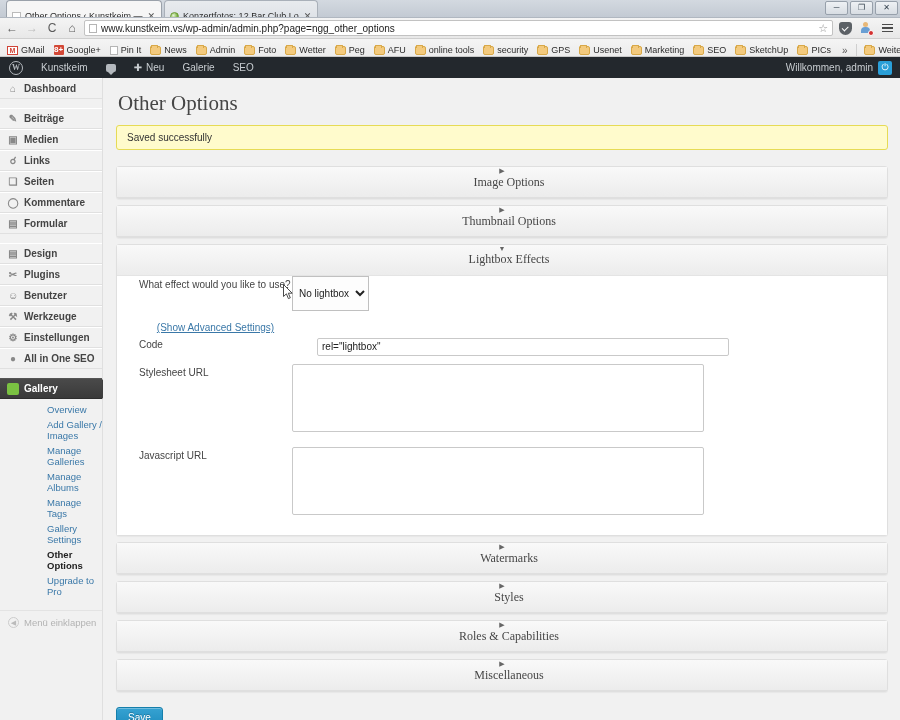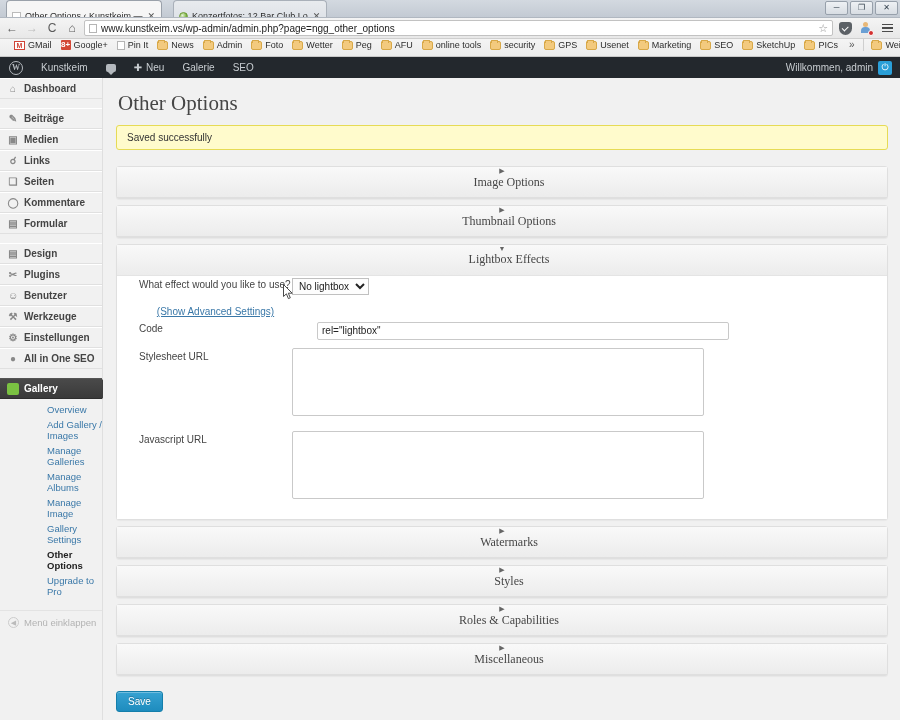--- a/index.html
+++ b/index.html
@@ -25,21 +25,21 @@
   .tab {
     height: 17px;
     display: flex; align-items: center;
     padding: 14px 6px 0 5px;
     font-size: 9px;
     color: #2b2b2b;
     border: 1px solid #a9b0b9;
     border-bottom: none;
     border-radius: 4px 4px 0 0;
     background: linear-gradient(#e8ebee, #dfe3e8);
-    margin-right: 11px;
+    margin-right: 2px;
     max-width: 165px;
     white-space: nowrap;
     overflow: hidden;
   }
   .tab.active {
     background: #f6f6f6;
     border-color: #9aa1aa;
   }
   .tab .favicon {
     width: 9px; height: 9px;
@@ -136,22 +136,22 @@
     width: 6px; height: 6px; border-radius: 50%;
     background: #d32f2f; border: 1px solid #fff;
   }
   .hamburger { display: flex; flex-direction: column; gap: 2px; }
   .hamburger span { display: block; width: 11px; height: 1.5px; background: #4c4c4c; }
 
   .bookmarks {
     height: 18px;
     background: linear-gradient(#f4f4f4, #ececec);
     border-bottom: 1px solid #c8c8c8;
-    display: flex; align-items: flex-start;
-    padding: 0 10px;
+    display: flex; align-items: flex-end;
+    padding: 0 3px;
     gap: 1px;
     font-size: 9px;
     color: #2d2d2d;
     overflow: hidden;
     white-space: nowrap;
   }
   .bm {
     display: flex; align-items: center;
     gap: 3px;
     padding: 1px 4px;
@@ -362,21 +362,21 @@
     color: #3a78a8; text-decoration: underline; font-size: 10px;
   }
   .form-field { flex: 1 1 auto; }
   select.wpselect {
     font-family: "Liberation Sans", sans-serif;
     font-size: 10px;
     padding: 1px 2px;
     border: 1px solid #c0c0c0;
     background: #fdfdfd;
     color: #222;
-    height: 17px;
+    height: 35px;
   }
   input.wptext {
     width: 412px; height: 18px;
     border: 1px solid #c9c9c9;
     border-radius: 2px;
     padding: 0 4px;
     font-size: 10px;
     font-family: "Liberation Sans", sans-serif;
     color: #222;
     background: #fff;
@@ -628,21 +628,21 @@
       <div class="menu-sep"></div>
       <div class="menu-item current">
         <span class="mi">&nbsp;</span>
         <span>Gallery</span>
       </div>
       <div class="submenu">
         <a>Overview</a>
         <a>Add Gallery / Images</a>
         <a>Manage Galleries</a>
         <a>Manage Albums</a>
-        <a>Manage Image</a>
+        <a>Manage Tags</a>
         <a>Gallery Settings</a>
         <a class="current">Other Options</a>
         <a>Upgrade to Pro</a>
       </div>
       <div class="collapse">
         <span class="arrow">◀</span>
         <span>Menü einklappen</span>
       </div>
     </div>
 

